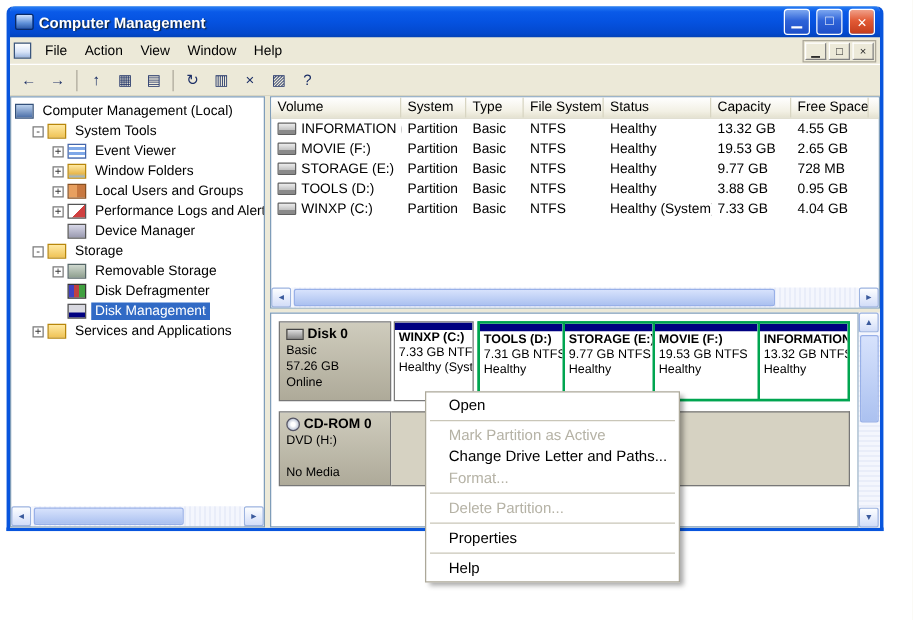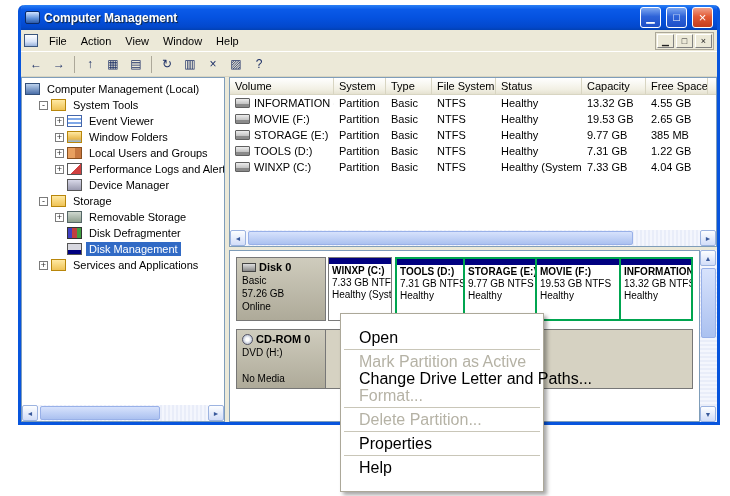--- a/index.html
+++ b/index.html
@@ -1,19 +1,19 @@
 <!DOCTYPE html>
 <html><head>
 <meta charset="utf-8">
 <style>
   * { margin:0; padding:0; box-sizing:border-box; }
   html,body { width:730px; height:496px; background:#ffffff; font-family:"Liberation Sans",sans-serif; position:relative; overflow:hidden; }
 
   
-  .window { position:absolute; left:18px; top:5px; width:702px; height:420px;
+  .window { position:absolute; left:5px; top:5px; width:702px; height:420px;
             border:3px solid #0855DD; border-top:none; border-radius:6px 6px 0 0; background:#ECE9D8; }
   .titlebar { height:25px; display:flex; align-items:center; gap:4px; padding:0 4px;
               border-radius:4px 4px 0 0;
               background:linear-gradient(180deg,#2a80f5 0%,#0a5ae8 18%,#0552e0 50%,#0348cc 88%,#0241b4 100%); }
   .app-icon { width:15px; height:13px; border:1px solid #0a2a66; border-radius:2px;
               background:linear-gradient(180deg,#cfe2ff,#5d8fd8 60%,#2d5aa8); }
   .title-text { flex:1; color:#fff; font-weight:bold; font-size:12px; text-shadow:1px 1px 1px #123; white-space:nowrap; overflow:hidden; }
   .tb-btn { width:21px; height:21px; border-radius:3px; border:1px solid #fff; color:#fff;
             display:flex; align-items:center; justify-content:center; font-size:11px; line-height:1; margin-left:1px; }
   .btn-min,.btn-max { background:linear-gradient(180deg,#7da7f0,#2e63d8 45%,#1e4fc8); }
@@ -105,21 +105,21 @@
   .cd-rest { flex:1; background:#d6d2c2; border:1px solid #777; border-left:none; }
 
   .legend { height:18px; display:flex; align-items:center; gap:8px; padding-left:6px; background:#ECE9D8; font-size:11px; }
   .leg-item { display:flex; align-items:center; white-space:nowrap; }
   .leg-sq { width:11px; height:11px; border:1px solid #333; margin-right:4px; }
   .sq-primary { background:#000080; }
   .sq-extended { background:#00A550; }
 
   
   .context-menu { position:absolute; left:340px; top:313px; width:204px; background:#fff;
-                  border:1px solid #aca899; box-shadow:3px 3px 4px rgba(0,0,0,.35); padding:15px 1px; z-index:50; font-size:16px; }
+                  border:1px solid #aca899; box-shadow:3px 3px 4px rgba(0,0,0,.35); padding:2px 1px; z-index:50; font-size:12px; }
   .cm-item { height:17px; line-height:17px; padding:0 12px 0 17px; color:#000; white-space:nowrap; }
   .cm-item.disabled { color:#b5b2a5; }
   .cm-sep { height:1px; background:#c9c6b8; margin:3px 2px; }
 </style>
 </head>
 <body>
 
 <div class="window">
 
   <div class="titlebar">
@@ -288,33 +288,33 @@
           <div class="vol-row">
             <span class="vr-cell" style="width:104px;">
                 <span class="vol-ico"></span>
                 <span>STORAGE (E:)</span>
               </span>
             <span class="vr-cell" style="width:52px;">Partition</span>
             <span class="vr-cell" style="width:46px;">Basic</span>
             <span class="vr-cell" style="width:64px;">NTFS</span>
             <span class="vr-cell" style="width:86px;">Healthy</span>
             <span class="vr-cell" style="width:64px;">9.77 GB</span>
-            <span class="vr-cell" style="width:62px;">385 MB</span>
+            <span class="vr-cell" style="width:62px;">728 MB</span>
           </div>
           <div class="vol-row">
             <span class="vr-cell" style="width:104px;">
                 <span class="vol-ico"></span>
                 <span>TOOLS (D:)</span>
               </span>
             <span class="vr-cell" style="width:52px;">Partition</span>
             <span class="vr-cell" style="width:46px;">Basic</span>
             <span class="vr-cell" style="width:64px;">NTFS</span>
             <span class="vr-cell" style="width:86px;">Healthy</span>
-            <span class="vr-cell" style="width:64px;">7.31 GB</span>
-            <span class="vr-cell" style="width:62px;">1.22 GB</span>
+            <span class="vr-cell" style="width:64px;">3.88 GB</span>
+            <span class="vr-cell" style="width:62px;">0.95 GB</span>
           </div>
           <div class="vol-row">
             <span class="vr-cell" style="width:104px;">
                 <span class="vol-ico"></span>
                 <span>WINXP (C:)</span>
               </span>
             <span class="vr-cell" style="width:52px;">Partition</span>
             <span class="vr-cell" style="width:46px;">Basic</span>
             <span class="vr-cell" style="width:64px;">NTFS</span>
             <span class="vr-cell" style="width:86px;">Healthy (System)</span>

